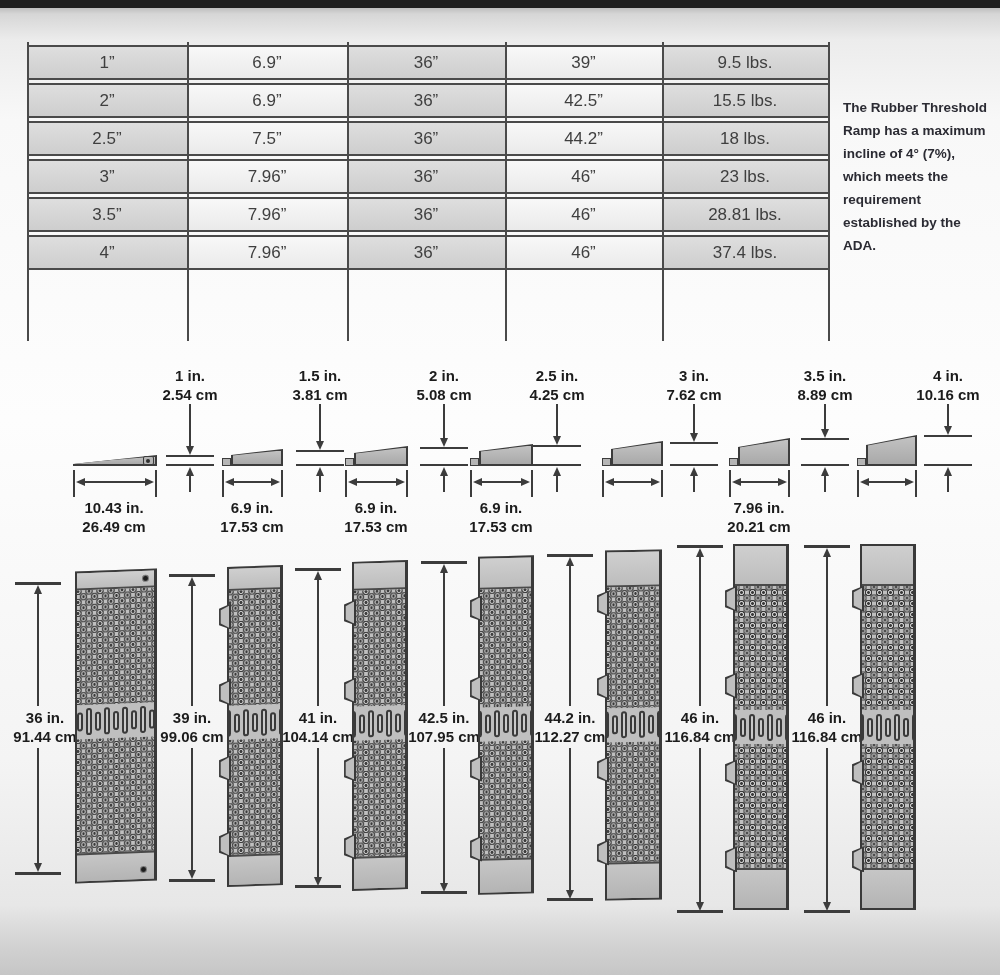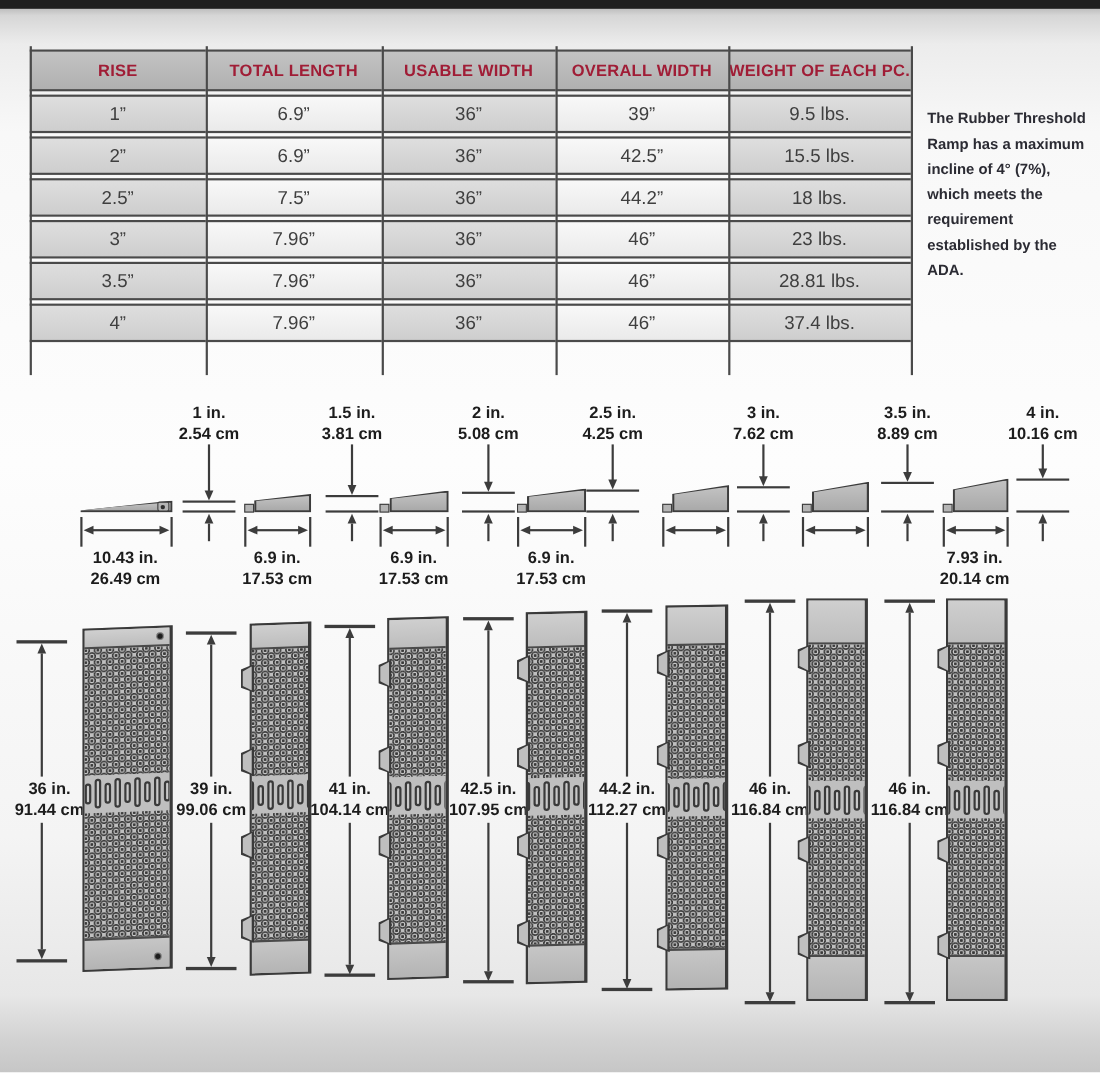--- a/index.html
+++ b/index.html
@@ -67,27 +67,20 @@
 
   <table id="spec-table">
     <colgroup>
       <col style="width:160px">
         <col style="width:160px">
         <col style="width:158px">
         <col style="width:157px">
         <col style="width:166px">
     </colgroup>
     <tbody>
-        <tr>
-      <th>RISE</th>
-      <th>TOTAL LENGTH</th>
-      <th>USABLE WIDTH</th>
-      <th>OVERALL WIDTH</th>
-      <th>WEIGHT OF EACH PC.</th>
-    </tr>
     <tr>
       <td class="shade">1”</td>
       <td class="light">6.9”</td>
       <td class="shade">36”</td>
       <td class="light">39”</td>
       <td class="shade">9.5 lbs.</td>
     </tr>
     <tr>
       <td class="shade">2”</td>
       <td class="light">6.9”</td>
@@ -252,42 +245,42 @@
     <div class="dline" style="left:801px;top:104px;width:48px;height:2px"></div>
     <div class="dline" style="left:824px;top:44px;width:2px;height:26px"></div>
     <div class="tri down" style="left:820.5px;top:69px"></div>
     <div class="tri up" style="left:820.5px;top:107px"></div>
     <div class="dline" style="left:824px;top:116px;width:2px;height:16px"></div>
     <div class="dline" style="left:729px;top:110px;width:2px;height:27px"></div>
     <div class="dline" style="left:788px;top:110px;width:2px;height:27px"></div>
     <div class="tri left" style="left:732px;top:117.5px"></div>
     <div class="tri right" style="left:778px;top:117.5px"></div>
     <div class="dline" style="left:740px;top:121px;width:40px;height:2px"></div>
+    <div class="dim-text" style="left:704px;top:138px;width:110px">
+        <div>7.96 in.</div>
+        <div>20.21 cm</div>
+      </div>
 
     <div class="lip" style="left:857px;top:98px"></div>
     <div class="rampbody" style="left:866px;top:75px;width:51px;height:31px;clip-path:polygon(0 32%,100% 0,100% 100%,0 100%)"></div>
     <div class="dim-text" style="left:898px;top:6px;width:100px">
         <div>4 in.</div>
         <div>10.16 cm</div>
       </div>
     <div class="dline" style="left:924px;top:75px;width:48px;height:2px"></div>
     <div class="dline" style="left:924px;top:104px;width:48px;height:2px"></div>
     <div class="dline" style="left:947px;top:44px;width:2px;height:23px"></div>
     <div class="tri down" style="left:943.5px;top:66px"></div>
     <div class="tri up" style="left:943.5px;top:107px"></div>
     <div class="dline" style="left:947px;top:116px;width:2px;height:16px"></div>
     <div class="dline" style="left:857px;top:110px;width:2px;height:27px"></div>
     <div class="dline" style="left:915px;top:110px;width:2px;height:27px"></div>
     <div class="tri left" style="left:860px;top:117.5px"></div>
     <div class="tri right" style="left:905px;top:117.5px"></div>
     <div class="dline" style="left:868px;top:121px;width:39px;height:2px"></div>
-    <div class="dim-text" style="left:831px;top:138px;width:110px">
-        <div>7.93 in.</div>
-        <div>20.14 cm</div>
-      </div>
   </div>
 
   <div id="topview-diagram">
 
     <div class="cap" style="left:15px;top:50px;width:46px"></div>
     <div class="tri up" style="left:33.5px;top:53px"></div>
     <div class="vseg" style="left:37px;top:62px;height:112px"></div>
     <div class="dim-text" style="left:0px;top:176px;width:90px">
         <div>36 in.</div>
         <div>91.44 cm</div>

